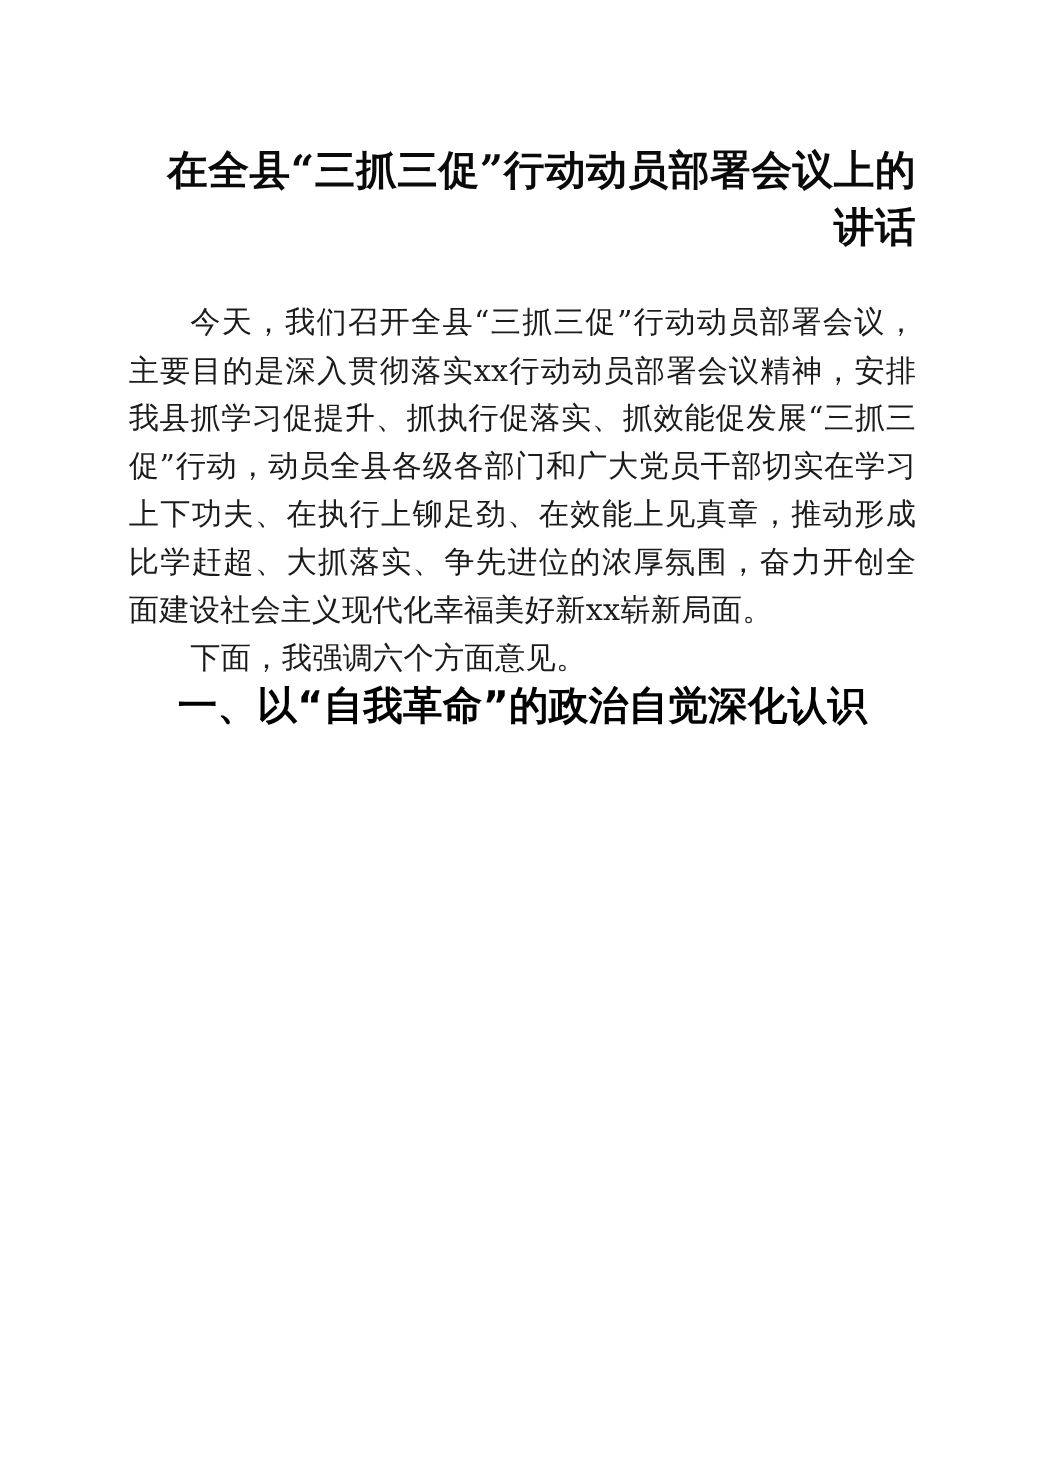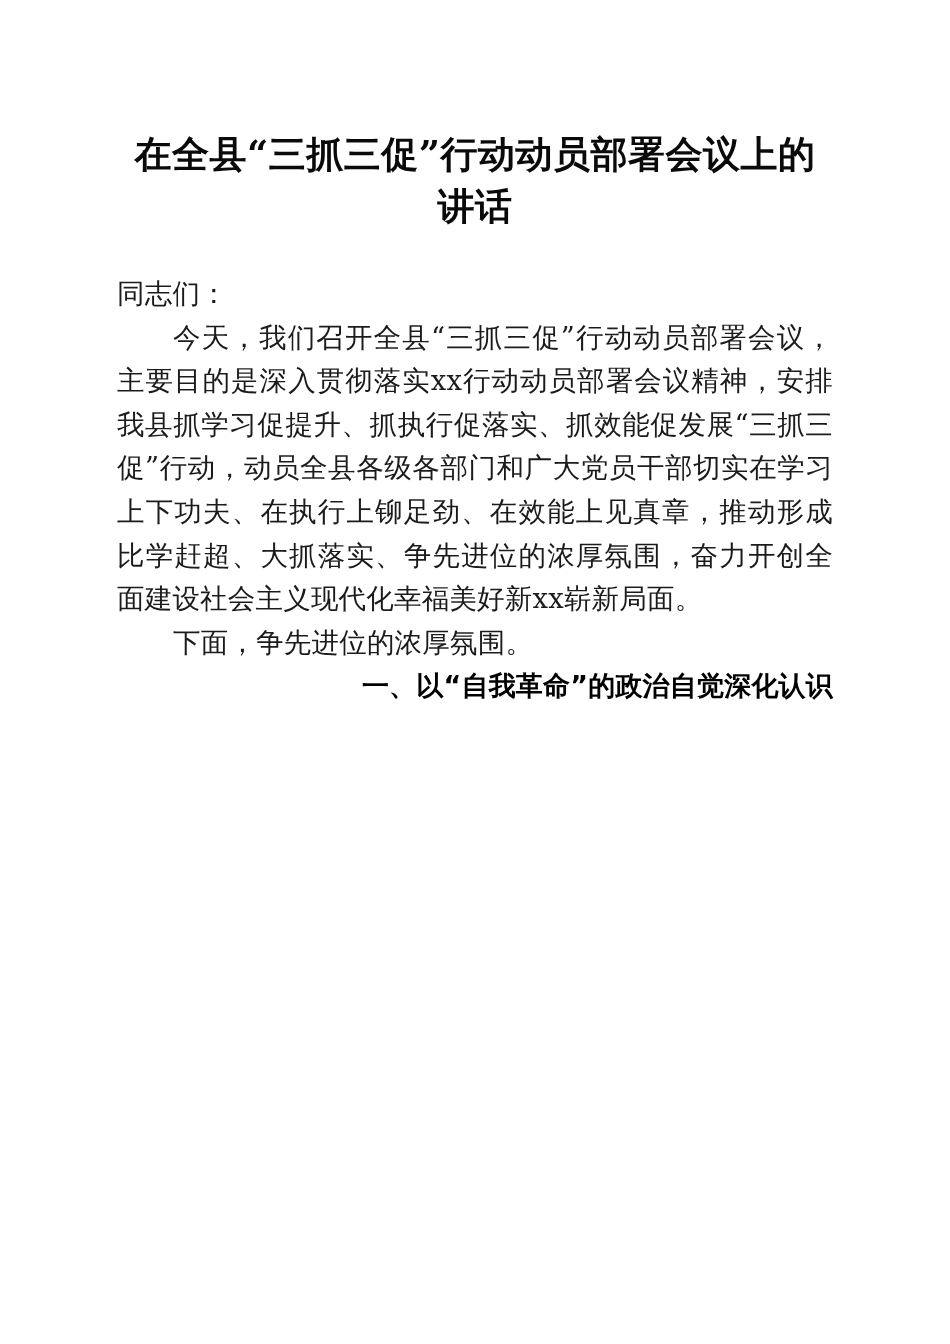--- a/index.html
+++ b/index.html
@@ -35,21 +35,21 @@
   }
 
   
   .doc-title {
     margin: 0;
     padding: 0;
     position: absolute;
     left: 0;
     top: 128px;
     width: 716px;
-    text-align: center;
+    text-align: right;
     font-family: "DejaVu Serif", "Liberation Serif", serif;
     font-weight: 700;
     font-size: 37px;
     line-height: 52px;
     letter-spacing: 0.5px;
     color: #0a0a0a;
   }
 
   
   .body-block {
@@ -80,45 +80,44 @@
 
   p.no-indent {
     text-indent: 0;
   }
 
   
   p.section-heading {
     margin: 0;
     padding: 0;
     font-family: "DejaVu Sans", "Liberation Sans", sans-serif;
-    font-size: 27px;
+    font-size: 36px;
     line-height: 43.6px;
     font-weight: 700;
     color: #000000;
     text-indent: 0;
-    text-align: right;
+    text-align: center;
     letter-spacing: 0.2px;
     word-break: break-all;
   }
 </style>
 </head>
 <body>
 
 <div class="page">
   <div class="content">
 
     <h1 class="doc-title">在全县“三抓三促”行动动员部署会议上的讲话</h1>
 
     <div class="body-block">
 
-      <p class="para no-indent">同志们：</p>
 
       <p class="para indent">今天，我们召开全县“三抓三促”行动动员部署会议，主要目的是深入贯彻落实xx行动动员部署会议精神，安排我县抓学习促提升、抓执行促落实、抓效能促发展“三抓三促”行动，动员全县各级各部门和广大党员干部切实在学习上下功夫、在执行上铆足劲、在效能上见真章，推动形成比学赶超、大抓落实、争先进位的浓厚氛围，奋力开创全面建设社会主义现代化幸福美好新xx崭新局面。</p>
 
 
-      <p class="para indent">下面，争先进位的浓厚氛围。</p>
+      <p class="para indent">下面，我强调六个方面意见。</p>
 
       <p class="section-heading">一、以“自我革命”的政治自觉深化认识</p>
 
 
     </div>
   </div>
 </div>
 
 </body></html>

